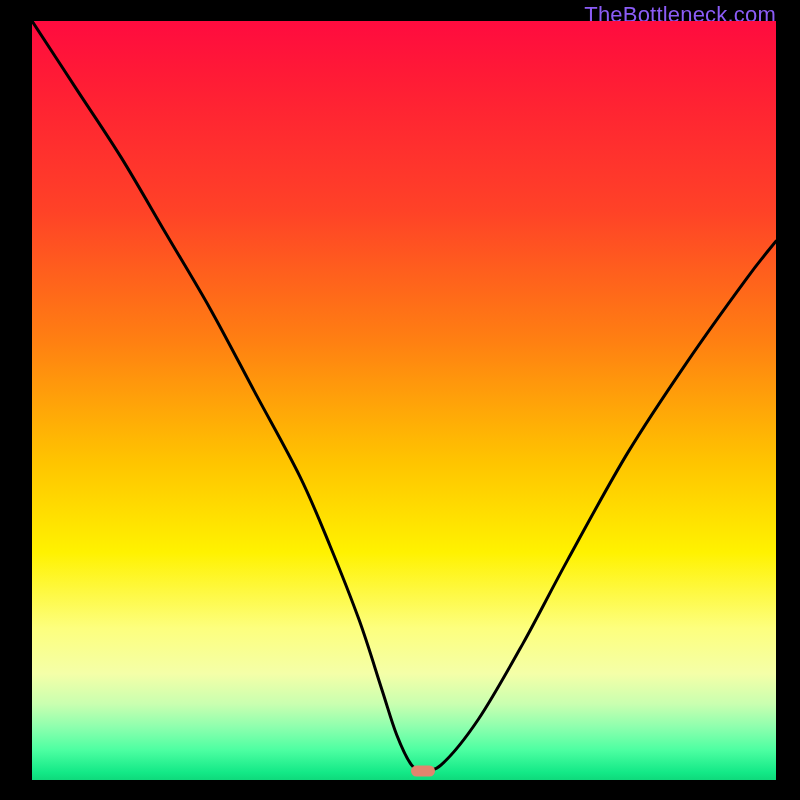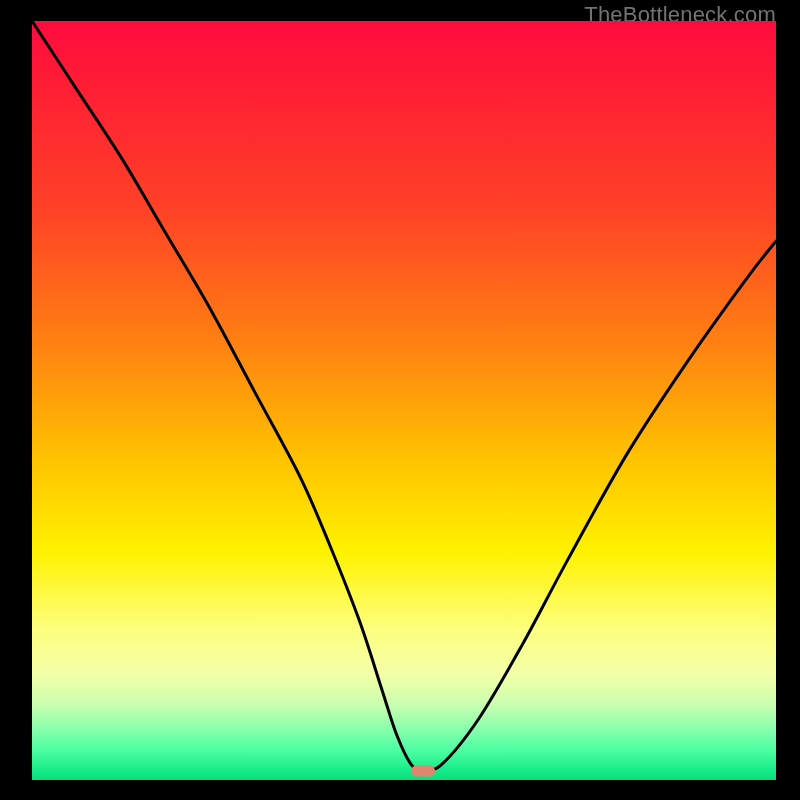--- a/index.html
+++ b/index.html
@@ -53,21 +53,21 @@
     width: 24px;
     height: 11px;
     border-radius: 6px;
     background: #e2856e;
     transform: translate(-50%, -50%);
   }
   .watermark {
     position: absolute;
     top: 2px;
     right: 24px;
-    color: #737373;
+    color: #8b5cf6;
     font-size: 22px;
     font-weight: 500;
     letter-spacing: 0.2px;
   }
 </style>
 </head>
 <body>
 
 <div class="stage">
 

